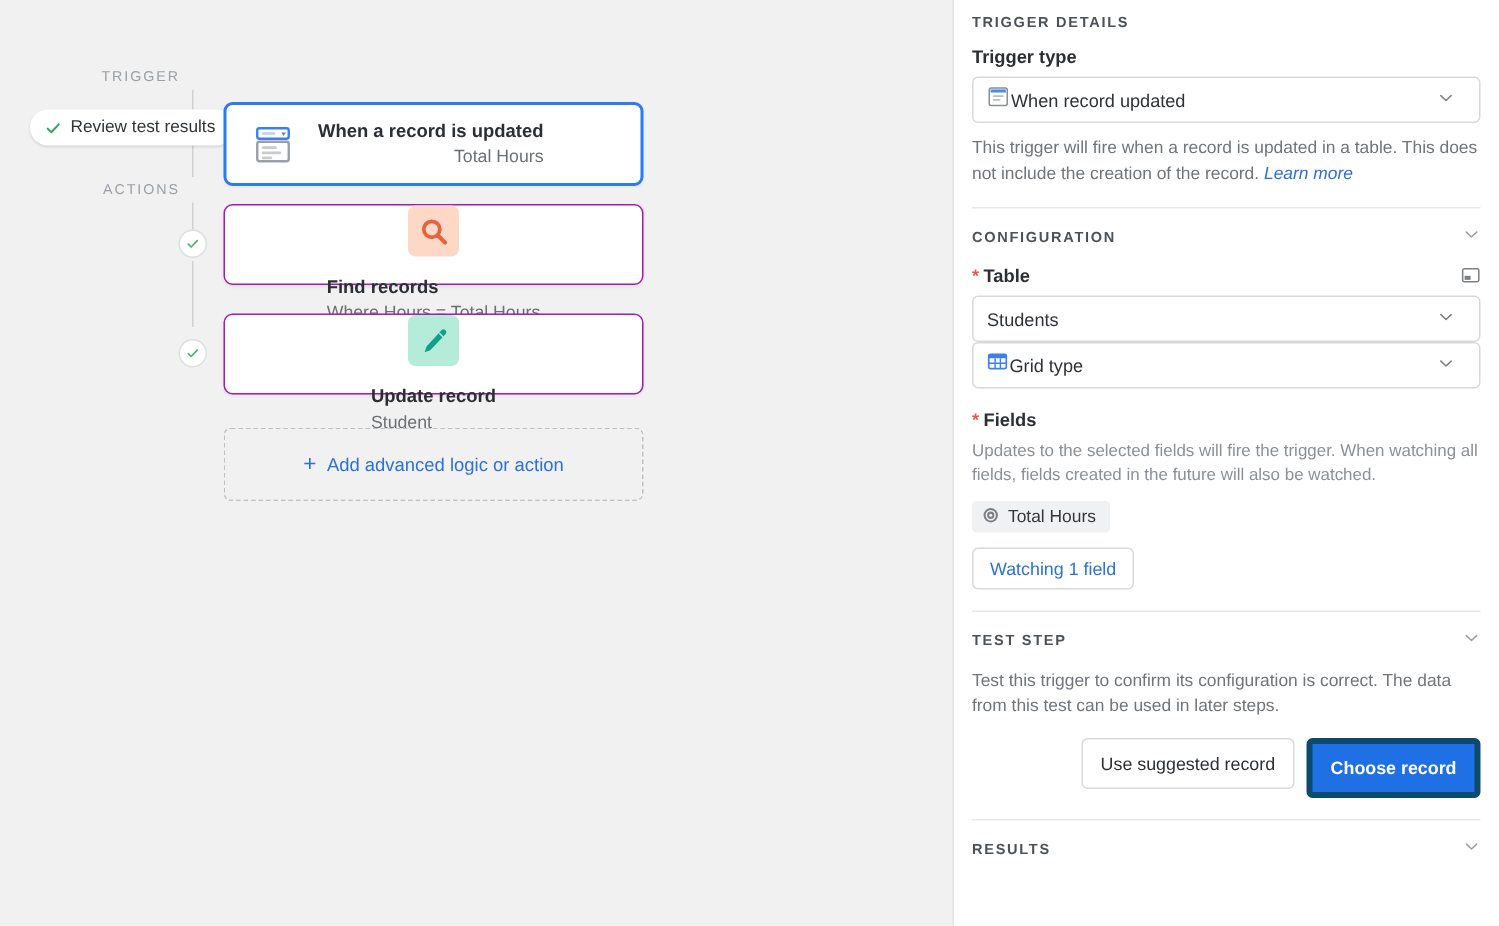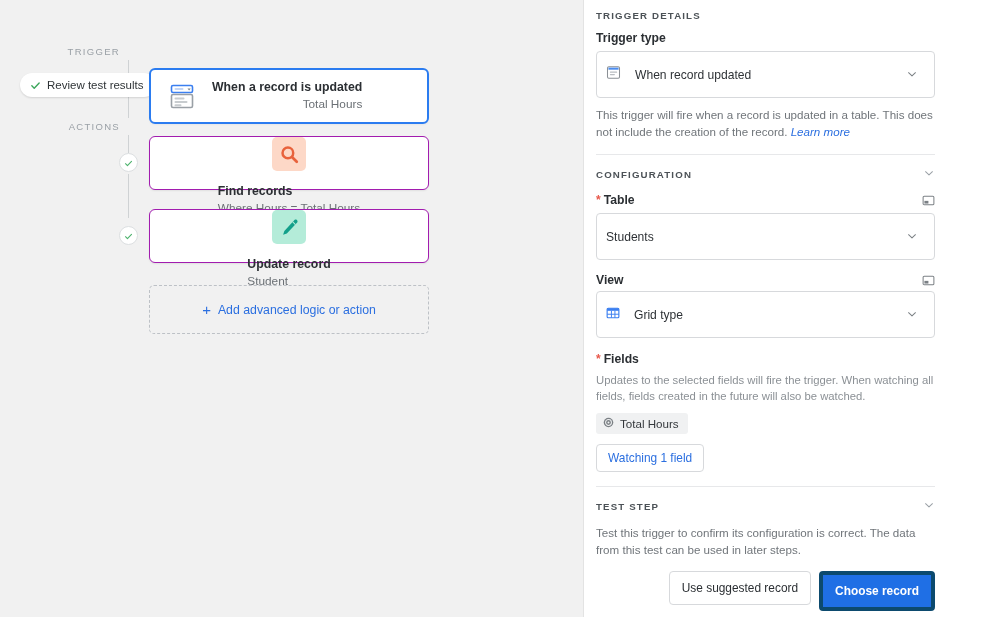--- a/index.html
+++ b/index.html
@@ -18,21 +18,21 @@
   #app {
     position: relative;
     width: 999px;
     height: 617px;
     display: flex;
   }
 
   
   .canvas {
     position: relative;
-    width: 584px;
+    width: 636px;
     height: 617px;
     background: #f1f1f1;
     box-sizing: border-box;
     border-right: 1px solid #e3e3e3;
     overflow: hidden;
   }
 
   .flow-label {
     position: absolute;
     font-size: 9.5px;
@@ -219,28 +219,28 @@
   }
   .desc {
     font-size: 11.6px;
     color: #70757a;
     line-height: 16.5px;
     margin: 9px 0 0 0;
   }
   .link { color: #2b6fe0; text-decoration: none; cursor: pointer; font-style: italic; }
 
   .select {
-    height: 47px;
+    height: 31px;
     border: 1px solid #d7d9dc;
     border-radius: 4px;
     box-sizing: border-box;
     display: flex;
     align-items: center;
     padding: 0 16px 0 9px;
-    gap: 14px;
+    gap: 1px;
     background: #fff;
     cursor: pointer;
   }
   .select .val {
     font-size: 12.1px;
     color: #2e3236;
     flex: 1;
     white-space: nowrap;
     overflow: hidden;
     text-overflow: ellipsis;
@@ -445,31 +445,20 @@
 
       <div class="select">
         <span class="val">Students</span>
         <span class="chev">
           <svg width="12" height="12" viewBox="0 0 14 14">
             <path d="M3 5.5 L7 9.3 L11 5.5" fill="none" stroke="#7b8085" stroke-width="1.2" stroke-linecap="round" stroke-linejoin="round"></path>
           </svg>
         </span>
       </div>
 
-      <div class="label-row" style="margin-top:13px">
-        <div class="field-label" style="margin-bottom:2px">
-          <span>View</span>
-        </div>
-        <span>
-          <svg width="13" height="13" viewBox="0 0 14 14">
-            <rect x="1.2" y="2.4" width="11.6" height="9.2" rx="1.2" fill="none" stroke="#7b8085" stroke-width="1.1"></rect>
-            <rect x="2.6" y="7.4" width="4.3" height="2.9" fill="#7b8085"></rect>
-          </svg>
-        </span>
-      </div>
 
       <div class="select">
         <span>
           <svg width="14" height="14" viewBox="0 0 16 16">
             <rect x="1.3" y="2.6" width="13.4" height="10.8" rx="1.2" fill="none" stroke="#3b7ff0" stroke-width="1.3"></rect>
             <rect x="1.3" y="2.6" width="13.4" height="2.9" fill="#3b7ff0"></rect>
             <path d="M6.2 5.5 V13.4 M10.2 5.5 V13.4 M1.3 9.4 H14.7" stroke="#3b7ff0" stroke-width="1.1"></path>
           </svg>
         </span>
         <span class="val">Grid type</span>

